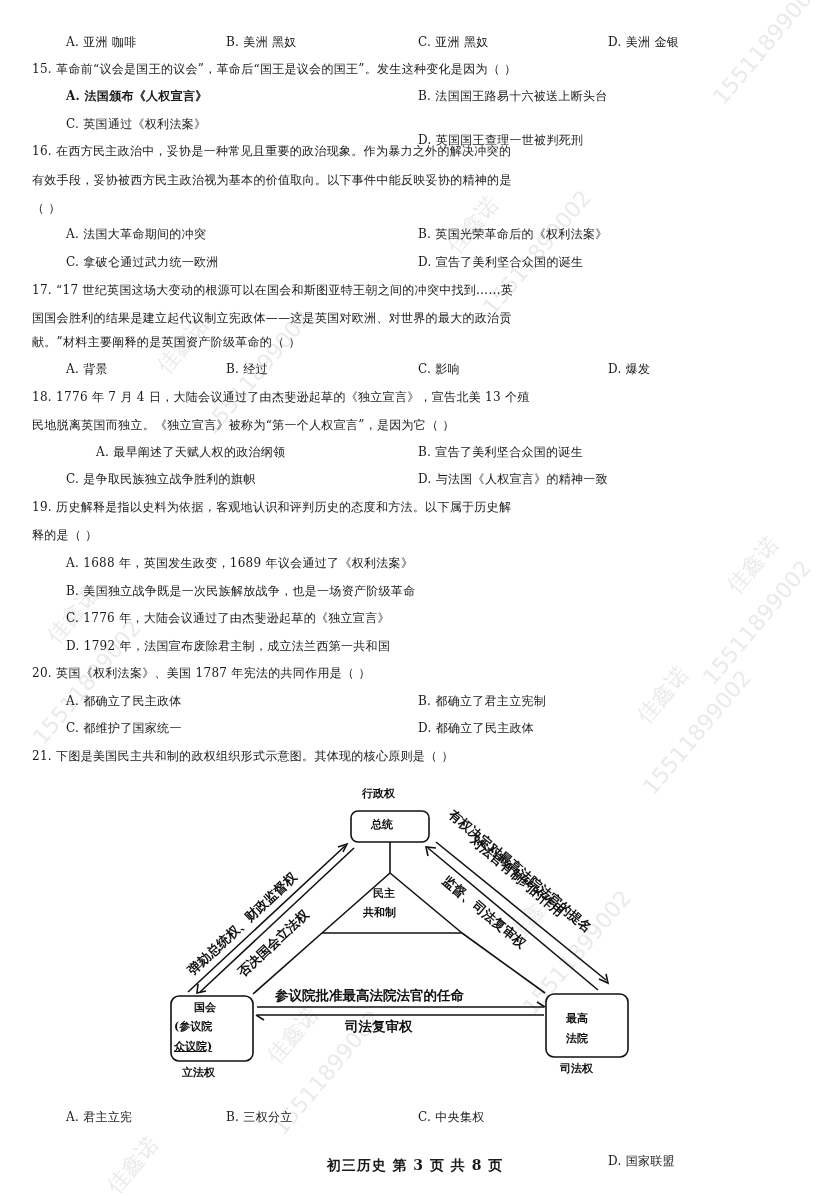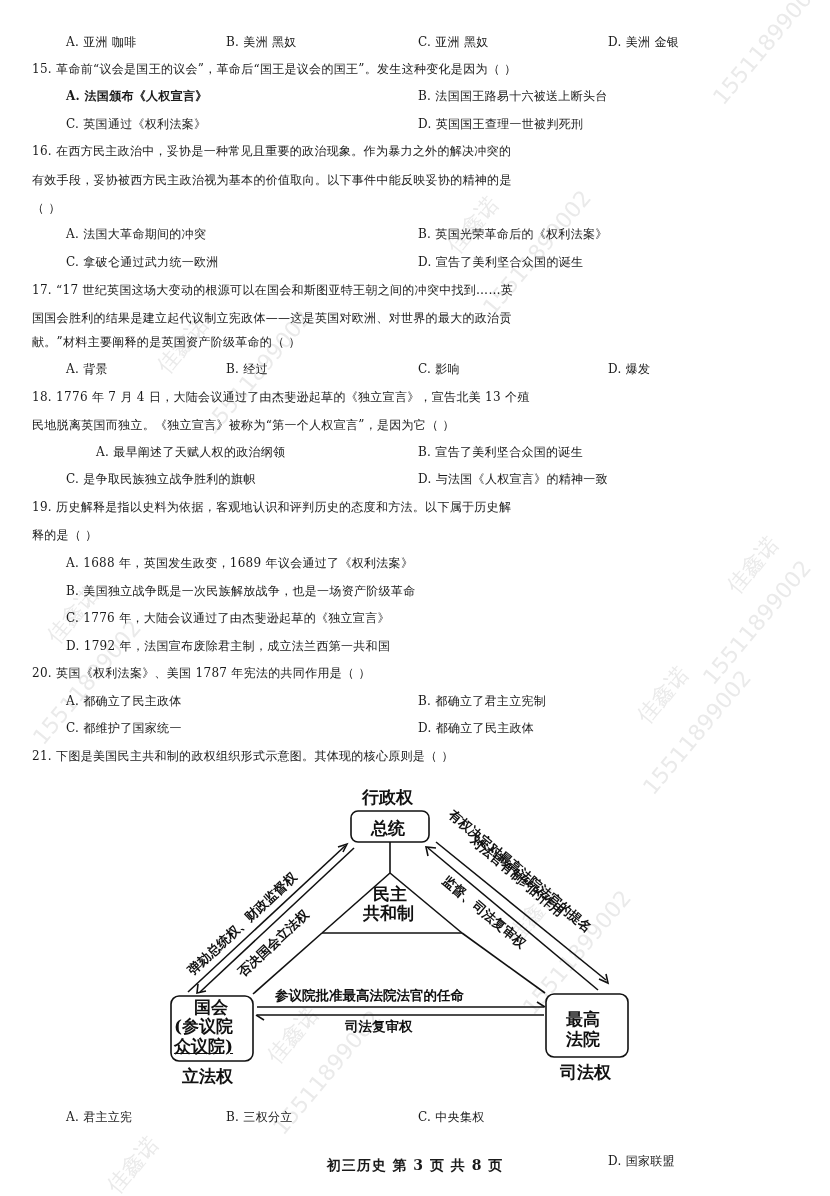--- a/index.html
+++ b/index.html
@@ -13,21 +13,21 @@
     font-size: 12px; line-height: 24px; letter-spacing: 0.3px; text-align: right;
   }
   .q { left: 32px; }
   .opt { left: 66px; }
   .col2 { left: 418px; }
   .c2b { left: 226px; }
   .c3 { left: 418px; }
   .c4 { left: 608px; }
   .diagram { position: absolute; left: 160px; top: 780px; width: 480px; height: 310px; }
   .diagram svg { position: absolute; left: 0; top: 0; }
-  .dtext { position: absolute; font-size: 17px; font-weight: bold; white-space: nowrap; color: #111; }
+  .dtext { position: absolute; font-size: 11px; font-weight: bold; white-space: nowrap; color: #111; }
   .rot { transform-origin: left top; }
   .footer { position: absolute; top: 1157px; left: 0; width: 830px; text-align: center; font-size: 14px; font-weight: bold; letter-spacing: 1px; }
   .wm { position: absolute; color: #d9d9d9; font-size: 22px; transform: rotate(-50deg); white-space: nowrap; font-family: "DejaVu Sans", sans-serif; pointer-events: none; opacity: 0.55; }
 </style>
 </head>
 <body>
 
 <div class="wm" style="left:690px; top:30px;">15511899002</div>
 <div class="wm" style="left:440px; top:210px;">佳鑫诺</div>
 <div class="wm" style="left:460px; top:240px;">15511899002</div>
@@ -47,21 +47,21 @@
 
 <div class="line opt" style="top:30px;">A. 亚洲 咖啡</div>
 <div class="line c2b" style="top:30px;">B. 美洲 黑奴</div>
 <div class="line c3" style="top:30px;">C. 亚洲 黑奴</div>
 <div class="line c4" style="top:30px;">D. 美洲 金银</div>
 
 <div class="line q" style="top:57px;">15. 革命前“议会是国王的议会”，革命后“国王是议会的国王”。发生这种变化是因为（   ）</div>
 <div class="line opt" style="top:84px;font-weight:bold;">A. 法国颁布《人权宣言》</div>
 <div class="line col2" style="top:84px;">B. 法国国王路易十六被送上断头台</div>
 <div class="line opt" style="top:112px;">C. 英国通过《权利法案》</div>
-<div class="line col2" style="top:112px;">D. 英国国王查理一世被判死刑</div>
+<div class="line col2" style="top:128px;">D. 英国国王查理一世被判死刑</div>
 
 <div class="line q" style="top:139px;">16. 在西方民主政治中，妥协是一种常见且重要的政治现象。作为暴力之外的解决冲突的</div>
 <div class="line q" style="top:168px;">有效手段，妥协被西方民主政治视为基本的价值取向。以下事件中能反映妥协的精神的是</div>
 <div class="line q" style="top:196px;">（   ）</div>
 <div class="line opt" style="top:222px;">A. 法国大革命期间的冲突</div>
 <div class="line col2" style="top:222px;">B. 英国光荣革命后的《权利法案》</div>
 <div class="line opt" style="top:250px;">C. 拿破仑通过武力统一欧洲</div>
 <div class="line col2" style="top:250px;">D. 宣告了美利坚合众国的诞生</div>
 
 <div class="line q" style="top:278px;">17. “17 世纪英国这场大变动的根源可以在国会和斯图亚特王朝之间的冲突中找到……英</div>

